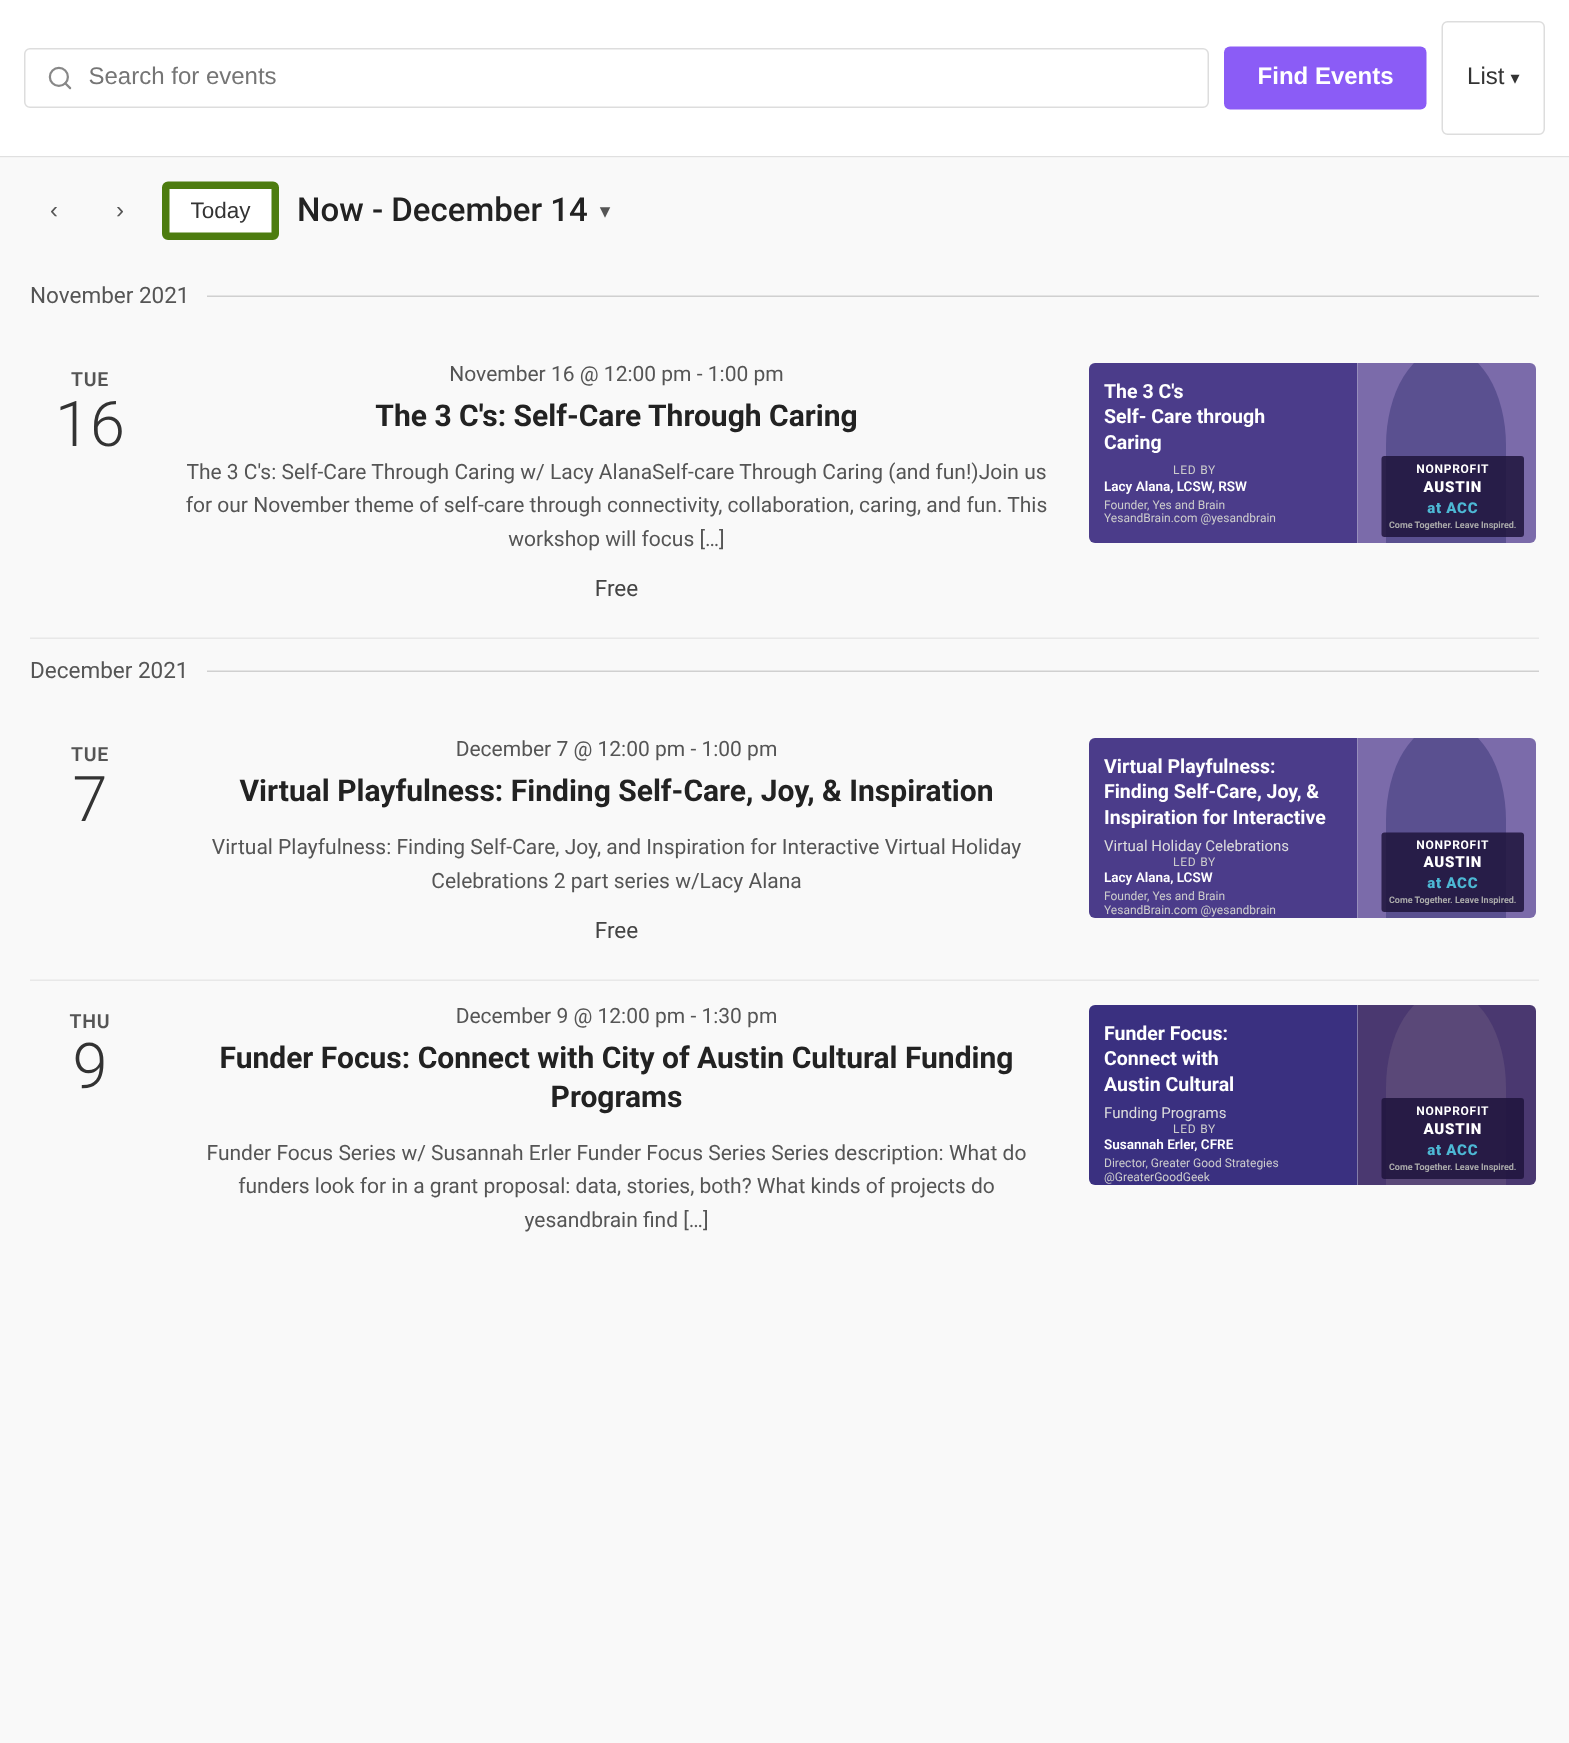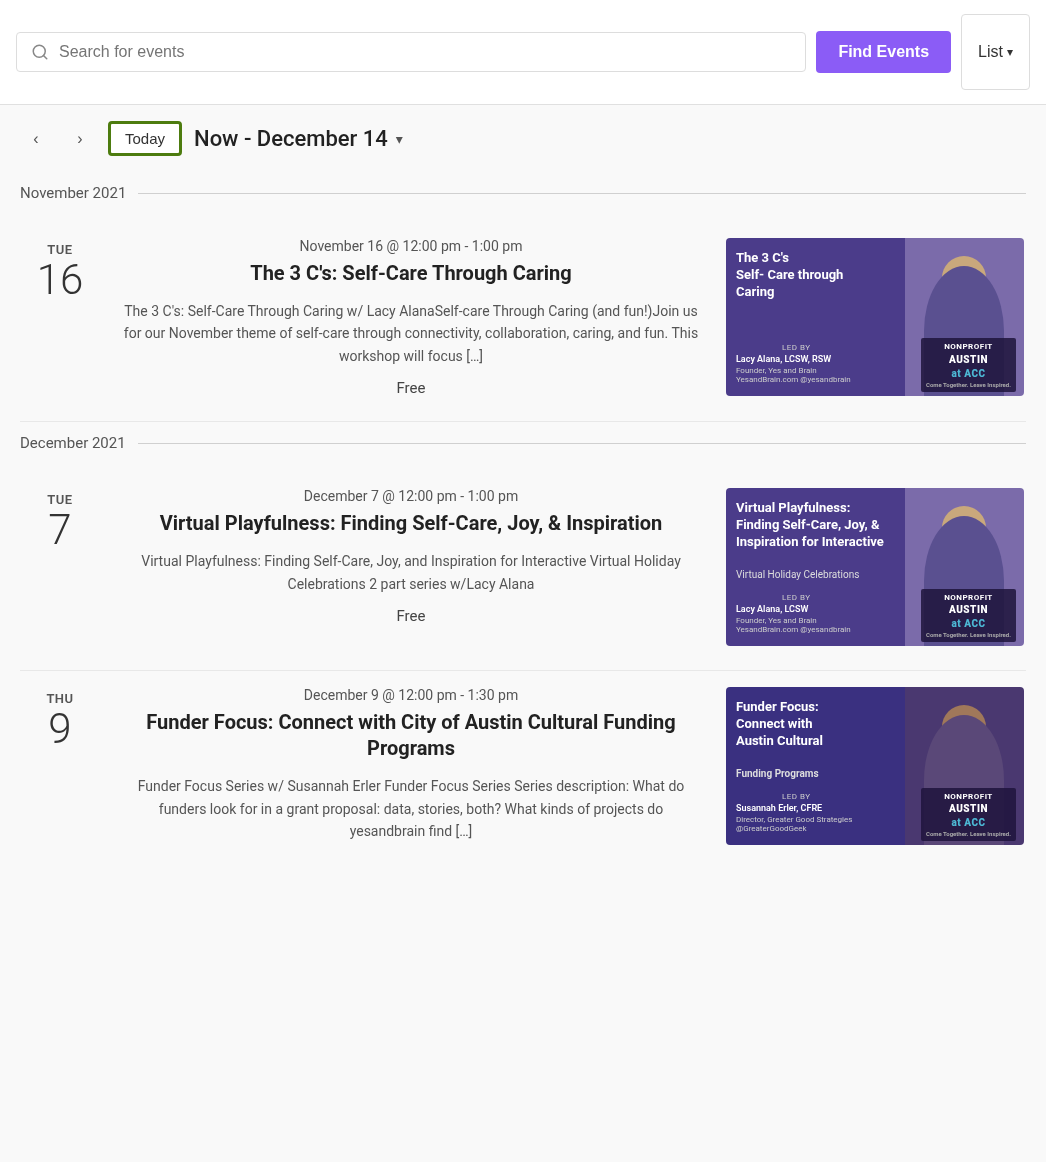--- a/index.html
+++ b/index.html
@@ -84,21 +84,21 @@
       display: flex;
       align-items: center;
       justify-content: center;
       cursor: pointer;
       color: #555;
       font-size: 16px;
       background: transparent;
       border: none;
     }
     .today-btn {
-      border: 3px solid #4d7c0f;
+      border: 5px solid #4d7c0f;
       background: #fff;
       border-radius: 4px;
       padding: 6px 14px;
       font-size: 15px;
       cursor: pointer;
       color: #333;
     }
     .date-range {
       display: flex;
       align-items: center;
@@ -191,21 +191,21 @@
       color: #444;
     }
     .event-image-col {
       width: 300px;
       flex-shrink: 0;
     }
 
     
     .event-thumbnail {
       width: 298px;
-      height: 158px;
+      height: 120px;
       border-radius: 4px;
       overflow: hidden;
       display: flex;
       position: relative;
     }
     .thumb-left {
       width: 60%;
       display: flex;
       flex-direction: column;
       justify-content: space-between;
@@ -427,21 +427,21 @@
     </div>
     <div class="event-content-col">
       <div class="event-time">December 9 @ 12:00 pm - 1:30 pm</div>
       <div class="event-title">Funder Focus: Connect with City of Austin Cultural Funding Programs</div>
       <div class="event-desc">Funder Focus Series w/ Susannah Erler Funder Focus Series Series description: What do funders look for in a grant proposal: data, stories, both? What kinds of projects do yesandbrain find […]</div>
     </div>
     <div class="event-image-col">
       <div class="event-thumbnail">
         <div class="thumb-left thumb-bg-purple" style="background:#3a3080;">
           <div class="thumb-title">Funder Focus:<br>Connect with<br>Austin Cultural</div>
-          <div style="font-size:10px;color:#ddd;margin-top:4px;font-weight:700;">Funding Programs</div>
+          <div style="font-size:10px;color:#ddd;margin-top:4px;font-weight:400;">Funding Programs</div>
           <div class="thumb-bottom">
             <div class="thumb-led-by">led by</div>
             <div class="thumb-presenter">Susannah Erler, CFRE</div>
             <div class="thumb-presenter-role">Director, Greater Good Strategies<br>@GreaterGoodGeek</div>
           </div>
         </div>
         <div class="thumb-right thumb-bg-darkpurple" style="background:#4a3870;">
           <div class="thumb-person" style="background:#4a3870;">
             <div class="thumb-person-head" style="background:#a0785a;"></div>
             <div class="thumb-person-silhouette" style="background:#5a4878;"></div>

